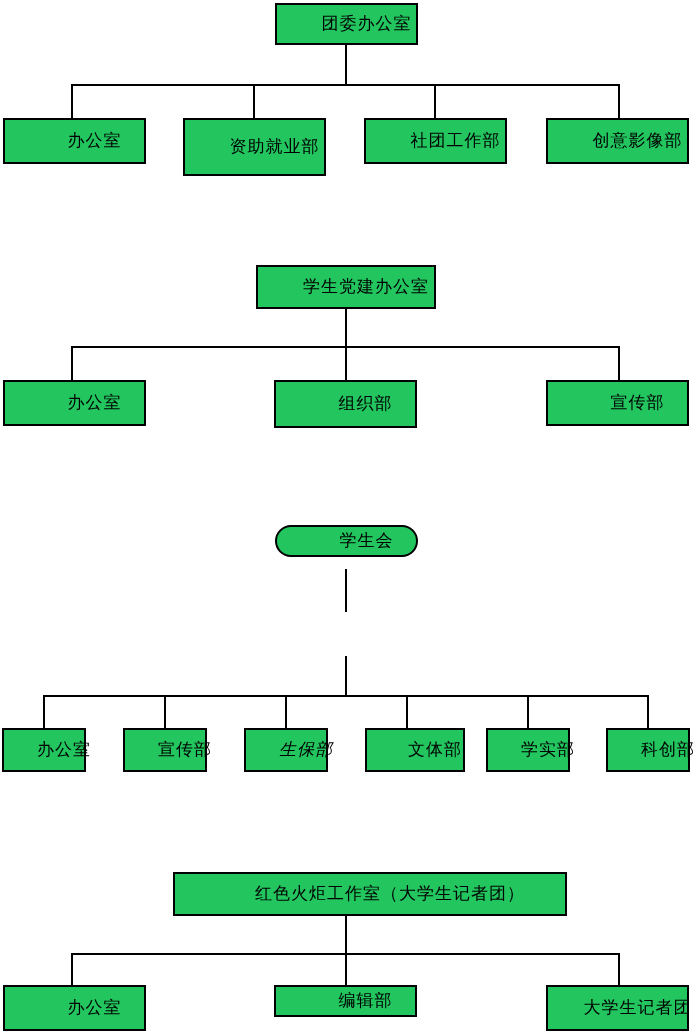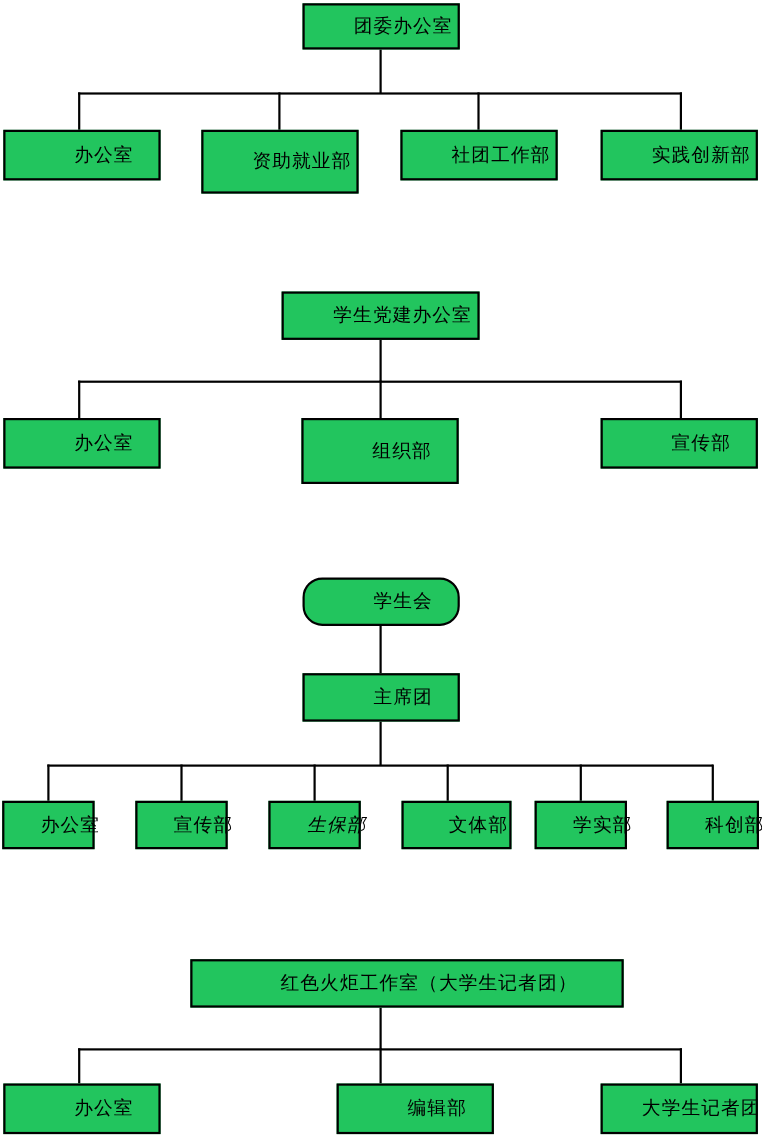--- a/index.html
+++ b/index.html
@@ -58,39 +58,38 @@
   <div class="conn hline" style="left:71px; top:84px; width:549px;"></div>
 
   <div class="conn vline" style="left:71px; top:84px; height:34px;"></div>
   <div class="conn vline" style="left:253px; top:84px; height:34px;"></div>
   <div class="conn vline" style="left:434px; top:84px; height:34px;"></div>
   <div class="conn vline" style="left:618px; top:84px; height:34px;"></div>
 
   <div class="node" style="left:3px; top:118px; width:143px; height:46px;">办公室</div>
   <div class="node" style="left:183px; top:118px; width:143px; height:58px;">资助就业部</div>
   <div class="node" style="left:364px; top:118px; width:143px; height:46px;">社团工作部</div>
-  <div class="node" style="left:546px; top:118px; width:143px; height:46px;">实践创新部</div>
+  <div class="node" style="left:546px; top:118px; width:143px; height:46px;">创意影像部</div>
 
   <div class="node" style="left:256px; top:265px; width:180px; height:44px;">学生党建办公室</div>
 
   <div class="conn vline" style="left:345px; top:309px; height:38px;"></div>
   <div class="conn hline" style="left:71px; top:346px; width:549px;"></div>
   <div class="conn vline" style="left:71px; top:346px; height:34px;"></div>
   <div class="conn vline" style="left:345px; top:346px; height:34px;"></div>
   <div class="conn vline" style="left:618px; top:346px; height:34px;"></div>
 
   <div class="node" style="left:3px; top:380px; width:143px; height:46px;">办公室</div>
-  <div class="node" style="left:274px; top:380px; width:143px; height:60px;">组织部</div>
+  <div class="node" style="left:274px; top:380px; width:143px; height:48px;">组织部</div>
   <div class="node" style="left:546px; top:380px; width:143px; height:46px;">宣传部</div>
 
-  <div class="node" style="left:275px; top:525px; width:143px; height:44px;border-radius:18px;">学生会</div>
+  <div class="node" style="left:275px; top:525px; width:143px; height:32px;border-radius:18px;">学生会</div>
 
   <div class="conn vline" style="left:345px; top:569px; height:43px;"></div>
 
-  <div class="node" style="left:275px; top:612px; width:143px; height:44px;">主席团</div>
 
   <div class="conn vline" style="left:345px; top:656px; height:40px;"></div>
   <div class="conn hline" style="left:43px; top:695px; width:605px;"></div>
   <div class="conn vline" style="left:43px; top:695px; height:33px;"></div>
   <div class="conn vline" style="left:164px; top:695px; height:33px;"></div>
   <div class="conn vline" style="left:285px; top:695px; height:33px;"></div>
   <div class="conn vline" style="left:406px; top:695px; height:33px;"></div>
   <div class="conn vline" style="left:527px; top:695px; height:33px;"></div>
   <div class="conn vline" style="left:647px; top:695px; height:33px;"></div>
 
@@ -103,16 +102,16 @@
 
   <div class="node" style="left:173px; top:872px; width:394px; height:44px;">红色火炬工作室（大学生记者团）</div>
 
   <div class="conn vline" style="left:345px; top:916px; height:38px;"></div>
   <div class="conn hline" style="left:71px; top:953px; width:549px;"></div>
   <div class="conn vline" style="left:71px; top:953px; height:32px;"></div>
   <div class="conn vline" style="left:345px; top:953px; height:32px;"></div>
   <div class="conn vline" style="left:618px; top:953px; height:32px;"></div>
 
   <div class="node" style="left:3px; top:985px; width:143px; height:46px;">办公室</div>
-  <div class="node" style="left:274px; top:985px; width:143px; height:46px;margin-left:32px;">编辑部</div>
+  <div class="node" style="left:274px; top:985px; width:143px; height:32px;">编辑部</div>
   <div class="node" style="left:546px; top:985px; width:143px; height:46px;">大学生记者团</div>
 
 </div>
 
 </body></html>

